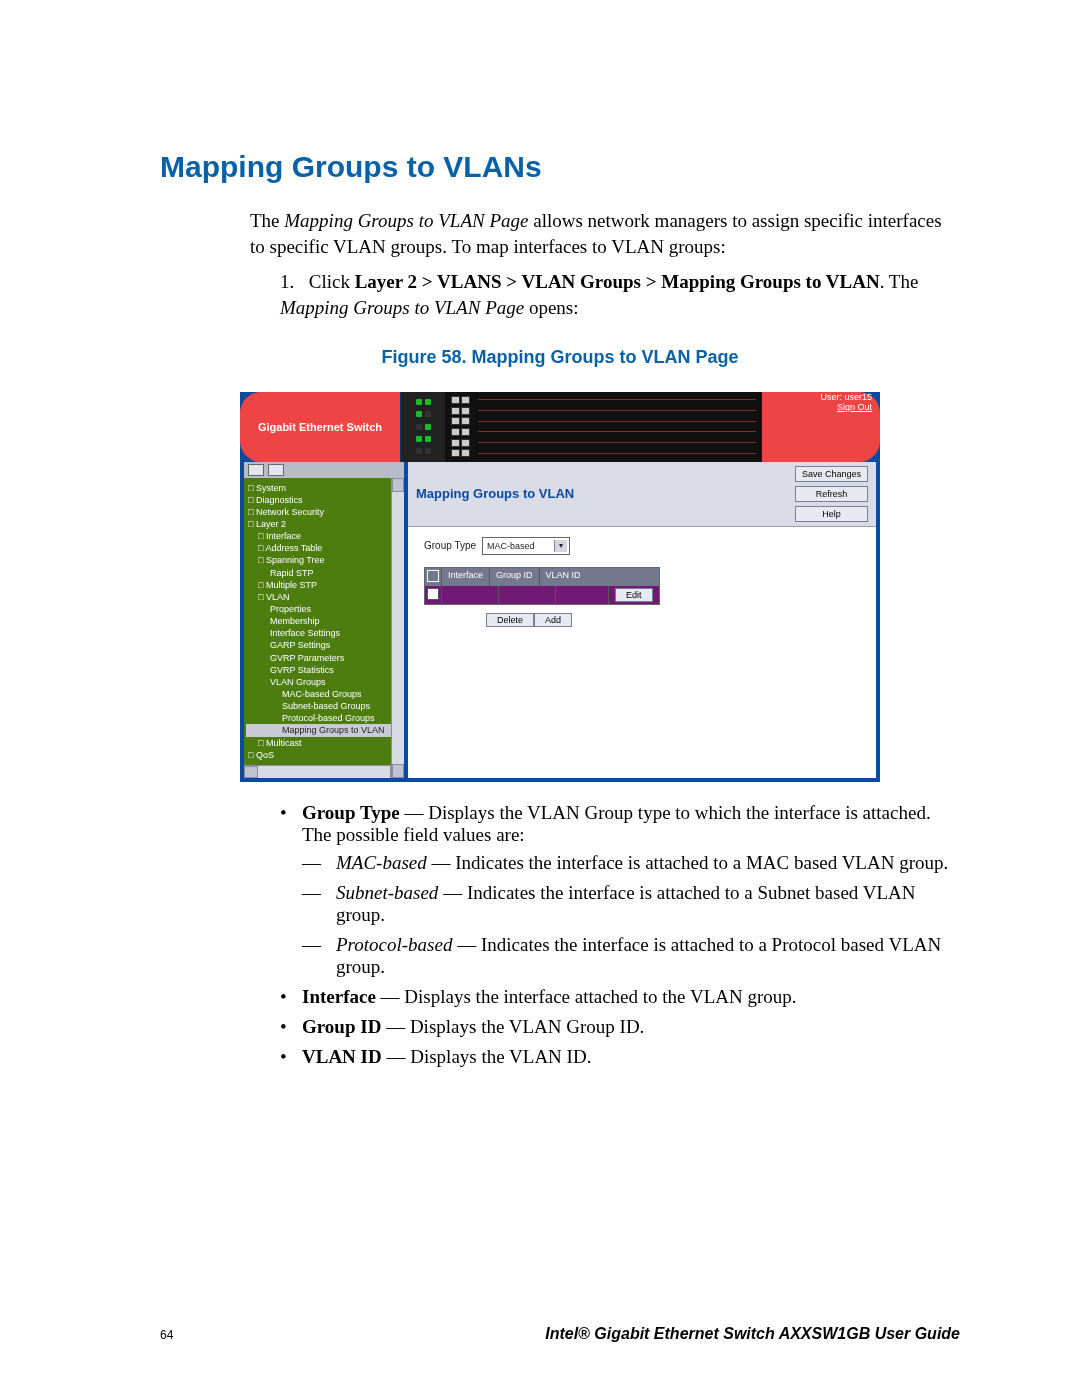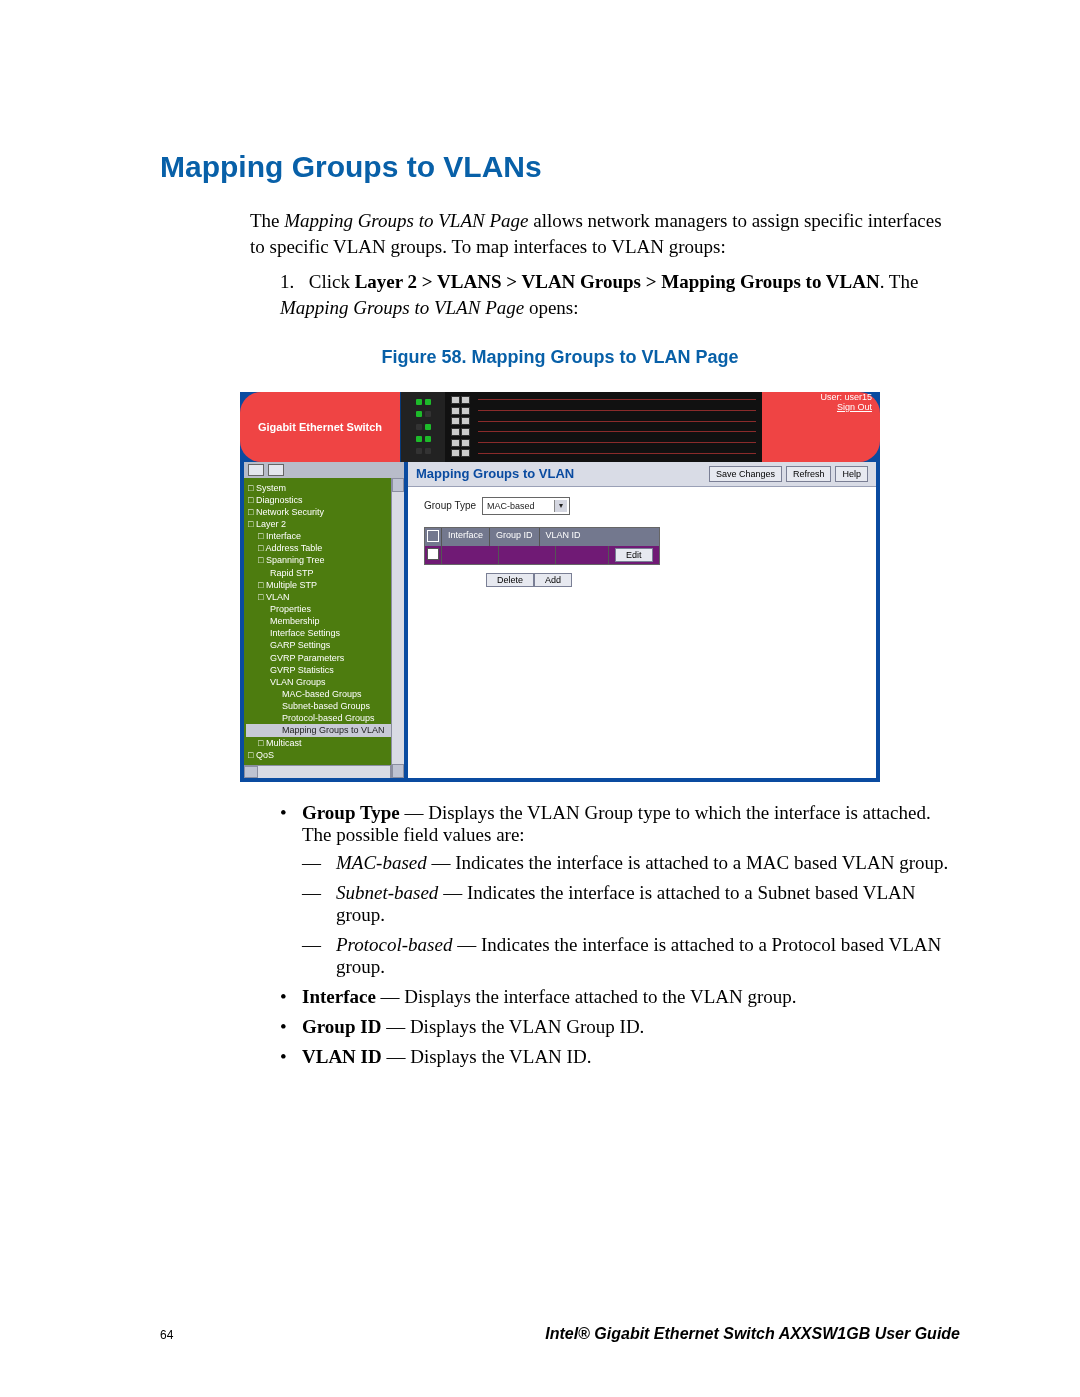--- a/index.html
+++ b/index.html
@@ -153,21 +153,21 @@
   }
   .content-header {
     background:#d9dce6;
     border-bottom:1px solid #9aa0b6;
     display:flex; align-items:center; justify-content:space-between;
     padding: 4px 8px;
   }
   .content-title {
     color:#0a4ba0; font-size:13px; font-weight:bold;
   }
-  .hdr-buttons { display:flex; gap:4px; }
+  .hdr-buttons { display:flex; gap:4px;flex-direction:column; }
   .winbtn {
     font-size:9px; background:#e7e9f0; border:1px solid #7a7f95;
     padding: 2px 6px;
     font-family: Arial, sans-serif;
   }
   .content-body {
     padding: 10px 16px;
     font-size: 10px;
     color:#222;
   }

